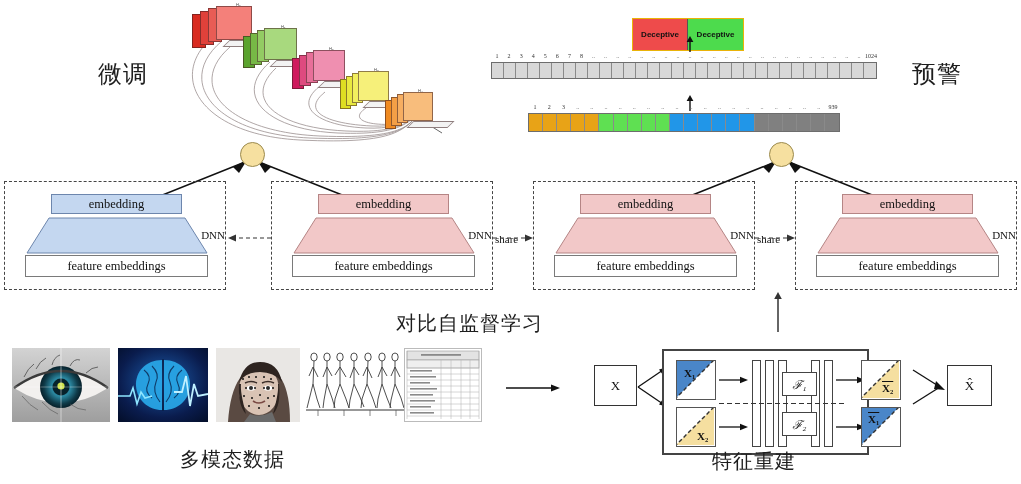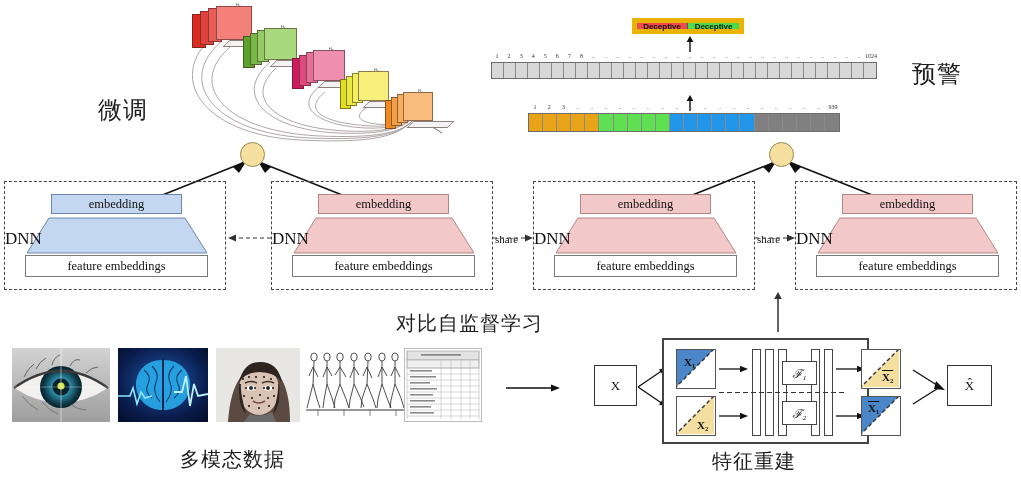--- a/index.html
+++ b/index.html
@@ -12,21 +12,21 @@
             font-family:"DejaVu Sans","Liberation Sans",sans-serif;}
   .cn-label.small{font-size:20px;}
 
   
   .cnnbox{position:absolute;}
   .slab{position:absolute;border:1px solid rgba(60,30,30,.55);
         box-sizing:border-box;}
   .cap{position:absolute;font-size:4px;color:#444;white-space:nowrap;}
 
   
-  .pill{display:flex;height:16px;border:5px solid #eab308;box-sizing:border-box;}
+  .pill{display:flex;height:33px;border:1px solid #eab308;box-sizing:border-box;}
   .pill div{font-size:8px;font-weight:bold;color:#111;display:flex;
             align-items:center;justify-content:center;box-sizing:border-box;}
   .pill .dec{background:#ee4b4b;width:56px;border-right:1px solid #555;}
   .pill .tru{background:#4ddb4d;width:56px;}
 
   .cellrow{display:flex;box-sizing:border-box;border:1px solid #6d6d6d;}
   .cellrow .c{border-right:1px solid #8a8a8a;box-sizing:border-box;}
   .cellrow .c:last-child{border-right:none;}
 
   .ticks{position:relative;height:9px;}
@@ -39,23 +39,23 @@
   
   .module{position:absolute;border:1.6px dashed #444;box-sizing:border-box;}
   .embed{position:absolute;box-sizing:border-box;border:1px solid #7a7a7a;
          display:flex;align-items:center;justify-content:center;
          font-size:12.5px;color:#111;
          font-family:"Liberation Serif","DejaVu Serif",serif;}
   .feat{position:absolute;box-sizing:border-box;border:1px solid #7a7a7a;
         background:#fff;display:flex;align-items:center;justify-content:center;
         font-size:12.5px;color:#111;
         font-family:"Liberation Serif","DejaVu Serif",serif;}
-  .dnn-label{position:absolute;font-size:17px;color:#111;
+  .dnn-label{position:absolute;font-size:11px;color:#111;
              font-family:"Liberation Serif","DejaVu Serif",serif;
-             width:100%;text-align:left;}
+             width:100%;text-align:right;}
   .share{position:absolute;font-size:11px;color:#111;
          font-family:"Liberation Serif","DejaVu Serif",serif;}
 
   
   .thumb{position:absolute;box-sizing:border-box;overflow:hidden;}
 
   
   .rbox{position:absolute;box-sizing:border-box;border:2px solid #444;background:#fff;}
   .sq{position:absolute;box-sizing:border-box;border:1.6px solid #333;background:#fff;
       display:flex;align-items:center;justify-content:center;
@@ -65,21 +65,21 @@
              font-family:"Liberation Serif","DejaVu Serif",serif;z-index:3;}
   .bar{position:absolute;box-sizing:border-box;border:1.4px solid #444;background:#fff;}
   .fbox{position:absolute;box-sizing:border-box;border:1.4px solid #444;background:#fff;
         display:flex;align-items:center;justify-content:center;
         font-family:"Liberation Serif","DejaVu Serif",serif;font-size:12px;font-style:italic;}
   svg{position:absolute;overflow:visible;}
 </style>
 </head>
 <body>
 
-<div class="abs cn-label" style="left:98px;top:58px;margin-top:36px;">微调</div>
+<div class="abs cn-label" style="left:98px;top:58px;">微调</div>
 
 <div class="abs" style="left:170px;top:0px;width:270px;height:150px;">
   <svg width="270" height="150">
     <g fill="none" stroke="#9a8f8f" stroke-width="0.8">
       <path d="M45 35 C -5 75, 30 135, 130 140 S 235 128, 250 112"></path>
       <path d="M52 41 C 5 80, 42 134, 140 138 S 238 124, 252 110"></path>
       <path d="M60 47 C 16 85, 55 132, 150 136 S 240 120, 254 108"></path>
       <path d="M100 62 C 62 95, 96 130, 168 133 S 242 117, 255 106"></path>
       <path d="M106 68 C 72 100, 108 128, 176 131 S 243 114, 256 104"></path>
       <path d="M150 86 C 122 108, 150 126, 196 128 S 244 110, 257 101"></path>
@@ -570,21 +570,21 @@
 
   <div class="sq" style="left:2px;top:35px;width:43px;height:41px;">X</div>
 
   <svg class="abs" style="left:45px;top:36px;" width="32" height="42">
     <line x1="1" y1="21" x2="26" y2="4" stroke="#111" stroke-width="1.3"></line>
     <polygon points="31,1 22,3.5 26,9" fill="#111"></polygon>
     <line x1="1" y1="21" x2="26" y2="38" stroke="#111" stroke-width="1.3"></line>
     <polygon points="31,41 22,38.5 26,33" fill="#111"></polygon>
   </svg>
 
-  <div class="rbox" style="left:70px;top:8px;width:207px;height:106px;">
+  <div class="rbox" style="left:70px;top:19px;width:207px;height:106px;">
 
     <div class="half" style="left:12px;top:9px;width:40px;height:40px;background:#fff;">
       <svg width="40" height="40" style="position:absolute;left:-1.5px;top:-1.5px;">
         <polygon points="0,0 38,0 0,38" fill="#4a86c8"></polygon>
         <line x1="38" y1="0" x2="0" y2="38" stroke="#333" stroke-width="1.4" stroke-dasharray="4,2.5"></line>
       </svg>
       <span class="tag" style="left:7px;top:6px;">X₁</span>
     </div>
 
     <div class="half" style="left:12px;top:56px;width:40px;height:40px;background:#fff;">

